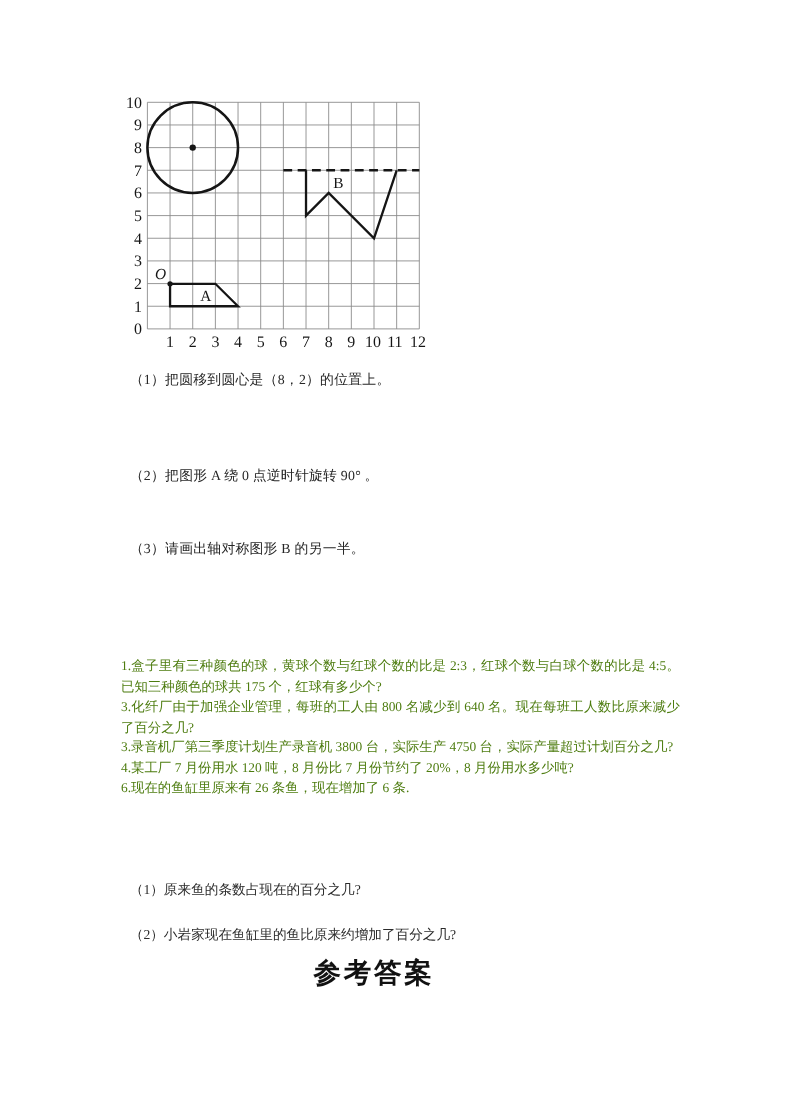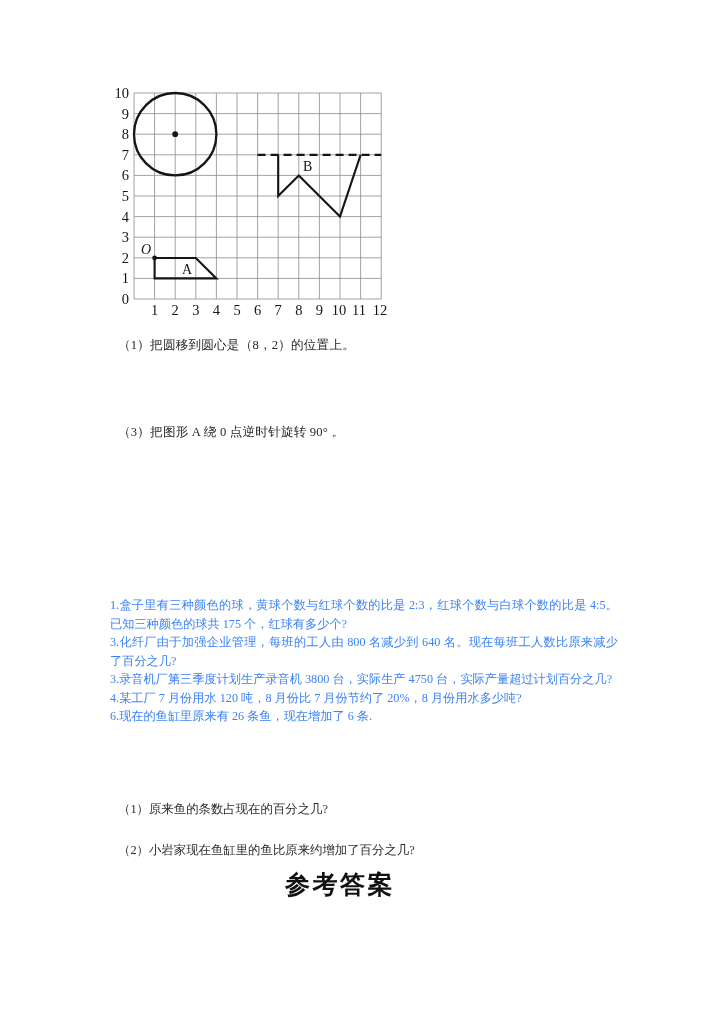--- a/index.html
+++ b/index.html
@@ -58,21 +58,21 @@
     white-space: nowrap;
   }
 
   .problems {
     position: absolute;
     left: 110px;
     top: 596px;
     width: 508px;
     font-size: 12.2px;
     line-height: 1.52;
-    color: #3b82f6;
+    color: #4d7c0f;
     text-align: justify;
   }
   .problems .p-item {
     margin: 0;
     text-indent: 0;
   }
 
   .sub-item {
     position: absolute;
     left: 118px;
@@ -173,21 +173,22 @@
         <text x="198.8" y="233">8</text>
         <text x="219.4" y="233">9</text>
         <text x="239" y="233">10</text>
         <text x="259" y="233">11</text>
         <text x="280" y="233">12</text>
       </g>
     </svg>
   </div>
 
   <div class="subq subq-1">（1）把圆移到圆心是（8，2）的位置上。</div>
-  <div class="subq subq-2">（3）把图形 A 绕 0 点逆时针旋转 90°  。</div>
+  <div class="subq subq-2">（2）把图形 A 绕 0 点逆时针旋转 90°  。</div>
+  <div class="subq subq-3">（3）请画出轴对称图形 B 的另一半。</div>
 
 
   <div class="problems">
     <p class="p-item">1.盒子里有三种颜色的球，黄球个数与红球个数的比是 2:3，红球个数与白球个数的比是 4:5。已知三种颜色的球共 175 个，红球有多少个?</p>
     <p class="p-item">3.化纤厂由于加强企业管理，每班的工人由 800 名减少到 640 名。现在每班工人数比原来减少了百分之几?</p>
     <p class="p-item">3.录音机厂第三季度计划生产录音机 3800 台，实际生产 4750 台，实际产量超过计划百分之几?</p>
     <p class="p-item">4.某工厂 7 月份用水 120 吨，8 月份比 7 月份节约了 20%，8 月份用水多少吨?</p>
     <p class="p-item">6.现在的鱼缸里原来有 26 条鱼，现在增加了 6 条.</p>
   </div>
 

